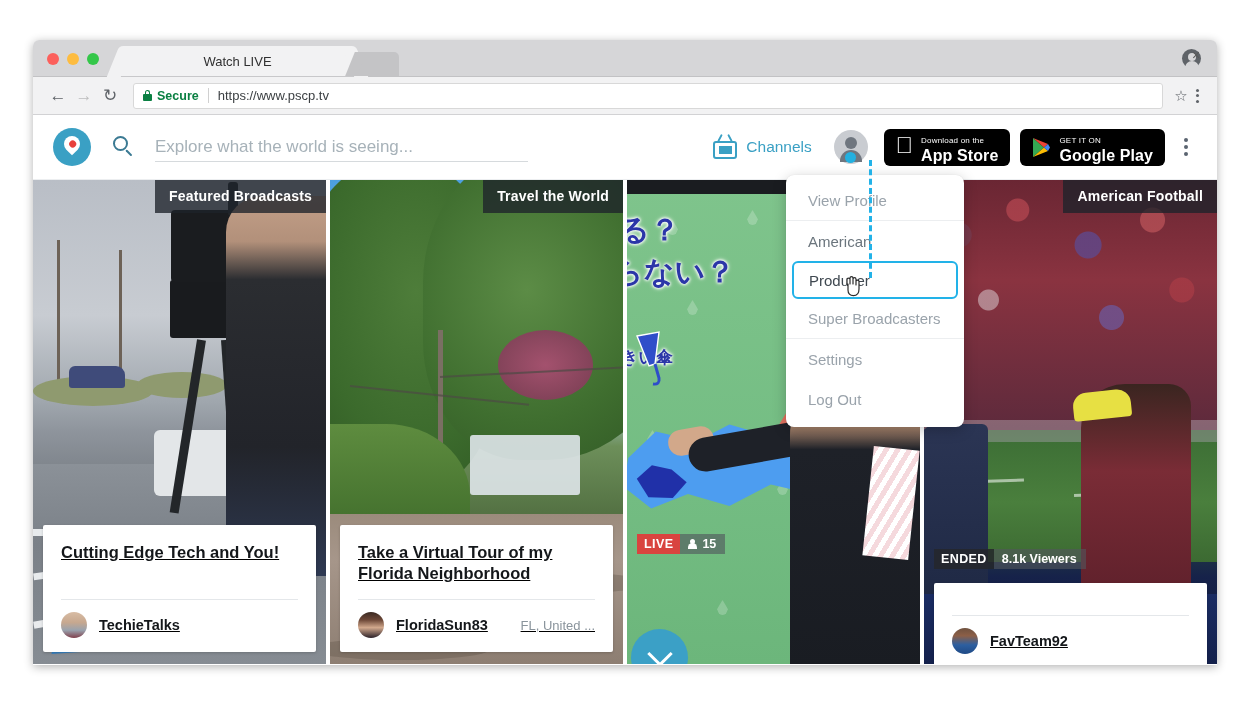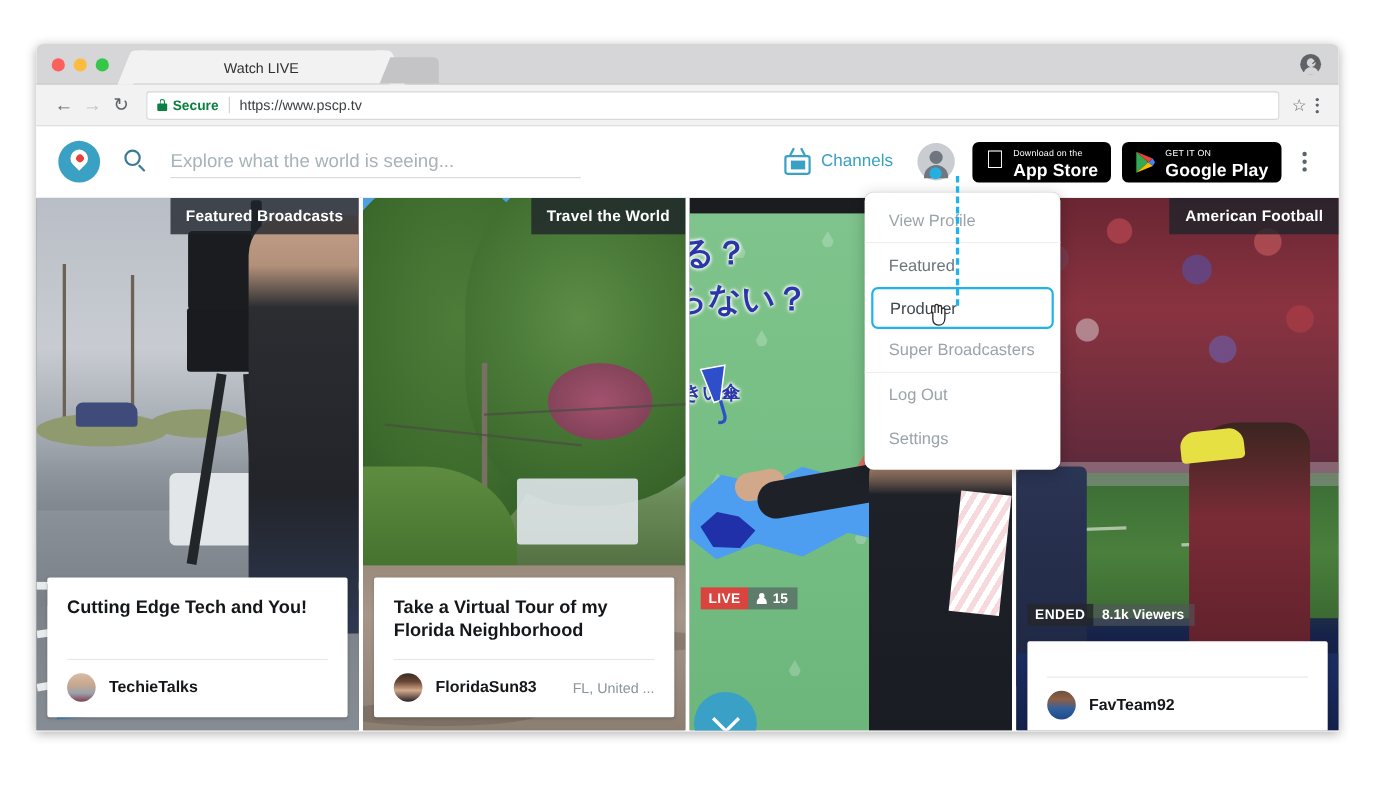--- a/index.html
+++ b/index.html
@@ -218,20 +218,21 @@
   }
   .viewer-glyph::after {
     content:""; position:absolute; left:0; bottom:1px; width:9px; height:6px;
     border-radius:5px 5px 0 0; background:#fff;
   }
   .card-footer {
     position: absolute; left: 10px; right: 10px; bottom: 12px;
     background: #fff; border-radius: 2px; z-index: 6;
     padding: 17px 18px 14px 18px;
     box-shadow: 0 1px 3px rgba(0,0,0,.18);
+    text-decoration: underline;
   }
   .card-title {
     font-size: 16.5px; font-weight: bold; color: #14171a; line-height: 1.28;
     min-height: 42px;
   }
   .card-title.jp { font-weight: normal; font-size: 16.5px; }
   .divider { height:1px; background:#e4e7ea; margin: 15px 0 12px 0; }
   .byline { display:flex; align-items:center; gap: 12px; }
   .mini-avatar {
     width: 26px; height: 26px; border-radius: 50%; flex:none; overflow:hidden;
@@ -738,33 +739,33 @@
       </div>
 
     </div>
   </div>
 
   <div class="menu">
     <div class="menu-item sep">
       <span>View Profile</span>
     </div>
     <div class="menu-item strong">
-      <span>Featured</span>
+      <span>American</span>
     </div>
     <div class="menu-item active">
       <span>Producer</span>
     </div>
     <div class="menu-item sep">
       <span>Super Broadcasters</span>
     </div>
     <div class="menu-item">
+      <span>Settings</span>
+    </div>
+    <div class="menu-item">
       <span>Log Out</span>
-    </div>
-    <div class="menu-item">
-      <span>Settings</span>
     </div>
   </div>
 
   <div class="guide"></div>
 
   <div class="cursor-hand">
     <svg width="18" height="22" viewBox="0 0 18 22">
       <path d="M2 9 V4.6 a1.5 1.5 0 0 1 3 0 V9 V3.2 a1.5 1.5 0 0 1 3 0 V9 V4.2 a1.5 1.5 0 0 1 3 0 V10 V6.6 a1.5 1.5 0 0 1 3 0 V14 c0 4.2 -2.4 6.6 -5.6 6.6 c-3.4 0 -5.4 -2 -5.4 -5.6 V9 Z" fill="#ffffff" stroke="#2b2b2b" stroke-width="1.2" stroke-linejoin="round"></path>
     </svg>
   </div>

